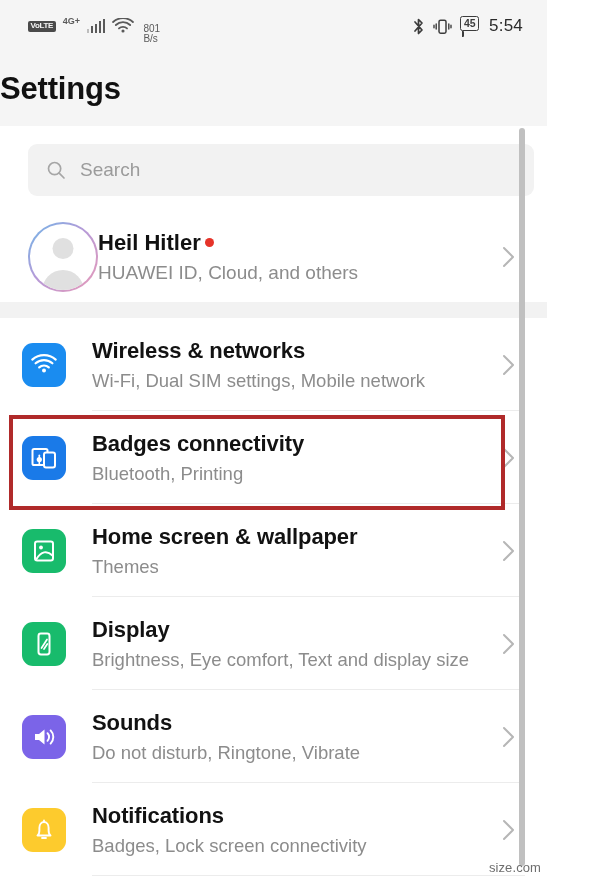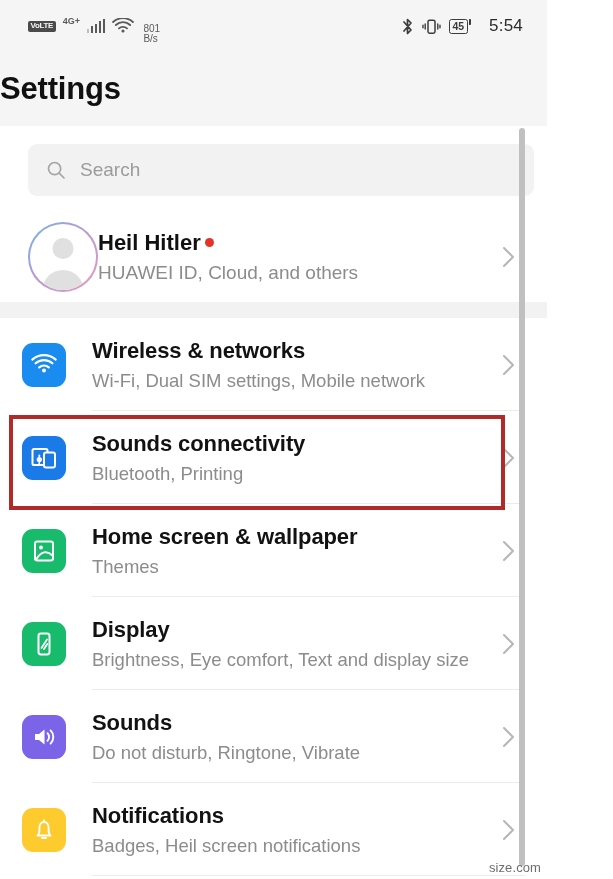--- a/index.html
+++ b/index.html
@@ -95,20 +95,21 @@
   .speed div { white-space: nowrap; }
 
   .status-right {
     display: flex;
     align-items: center;
     gap: 8px;
     color: #3c3c3c;
   }
   .battery {
     display: flex;
+    flex-direction: column;
   }
   .battery .body {
     border: 1.6px solid #3c3c3c;
     border-radius: 2.5px;
     padding: 0px 2.5px;
     font-size: 10.5px;
     font-weight: bold;
     line-height: 13px;
     color: #3c3c3c;
   }
@@ -116,21 +117,21 @@
     width: 2px;
     height: 6px;
     background: #3c3c3c;
     border-radius: 0 1px 1px 0;
     margin-left: 1.5px;
   }
   .clock {
     font-size: 17px;
     color: #2b2b2b;
     letter-spacing: 0.2px;
-    margin-left: 10px;
+    margin-left: 2px;
   }
 
   
   .title-bar {
     background: #f5f5f5;
     height: 74px;
     display: flex;
     align-items: center;
     box-sizing: border-box;
   }
@@ -468,21 +469,21 @@
       <div class="srow">
         <span class="tile" style="background:#1a7ae8;">
           <svg width="30" height="26" viewBox="0 0 30 26">
             <rect x="3.5" y="4" width="15" height="16" rx="1.6" stroke="#ffffff" stroke-width="2" fill="none"></rect>
             <rect x="15" y="7.5" width="11" height="15" rx="2" fill="#1a7ae8" stroke="#ffffff" stroke-width="2"></rect>
             <circle cx="10.3" cy="14.5" r="2.6" fill="#ffffff"></circle>
             <path d="M10.3 10.2 L10.3 19" stroke="#ffffff" stroke-width="1.6" stroke-linecap="round"></path>
           </svg>
         </span>
         <span class="texts">
-          <span class="rtitle" style="display:block">Sounds connectivity</span>
+          <span class="rtitle" style="display:block">Badges connectivity</span>
           <span class="rsub" style="display:block">Bluetooth, Printing</span>
         </span>
         <span class="chev">
           <svg width="16" height="28" viewBox="0 0 16 28">
             <polyline points="3,5 12,14 3,23" stroke="#b6b6b6" stroke-width="2" fill="none" stroke-linecap="round" stroke-linejoin="round"></polyline>
           </svg>
         </span>
         <span class="divider"></span>
       </div>
 
@@ -549,21 +550,21 @@
       <div class="srow">
         <span class="tile" style="background:#fdcb2d;">
           <svg width="26" height="26" viewBox="0 0 26 26">
             <path d="M6.5 18.5 L19.5 18.5 C19.5 18.5 17.6 17.2 17.6 13.2 L17.6 10.8 C17.6 7.4 15.5 5 13 5 C10.5 5 8.4 7.4 8.4 10.8 L8.4 13.2 C8.4 17.2 6.5 18.5 6.5 18.5 Z" stroke="#ffffff" stroke-width="1.9" fill="none" stroke-linejoin="round"></path>
             <path d="M11 21 L15 21" stroke="#ffffff" stroke-width="1.8" stroke-linecap="round"></path>
             <path d="M13 3.4 L13 5" stroke="#ffffff" stroke-width="1.8" stroke-linecap="round"></path>
           </svg>
         </span>
         <span class="texts">
           <span class="rtitle" style="display:block">Notifications</span>
-          <span class="rsub" style="display:block">Badges, Heil screen notifications</span>
+          <span class="rsub" style="display:block">Badges, Lock screen connectivity</span>
         </span>
         <span class="chev">
           <svg width="16" height="28" viewBox="0 0 16 28">
             <polyline points="3,5 12,14 3,23" stroke="#b6b6b6" stroke-width="2" fill="none" stroke-linecap="round" stroke-linejoin="round"></polyline>
           </svg>
         </span>
         <span class="divider"></span>
       </div>
 
     </div>

